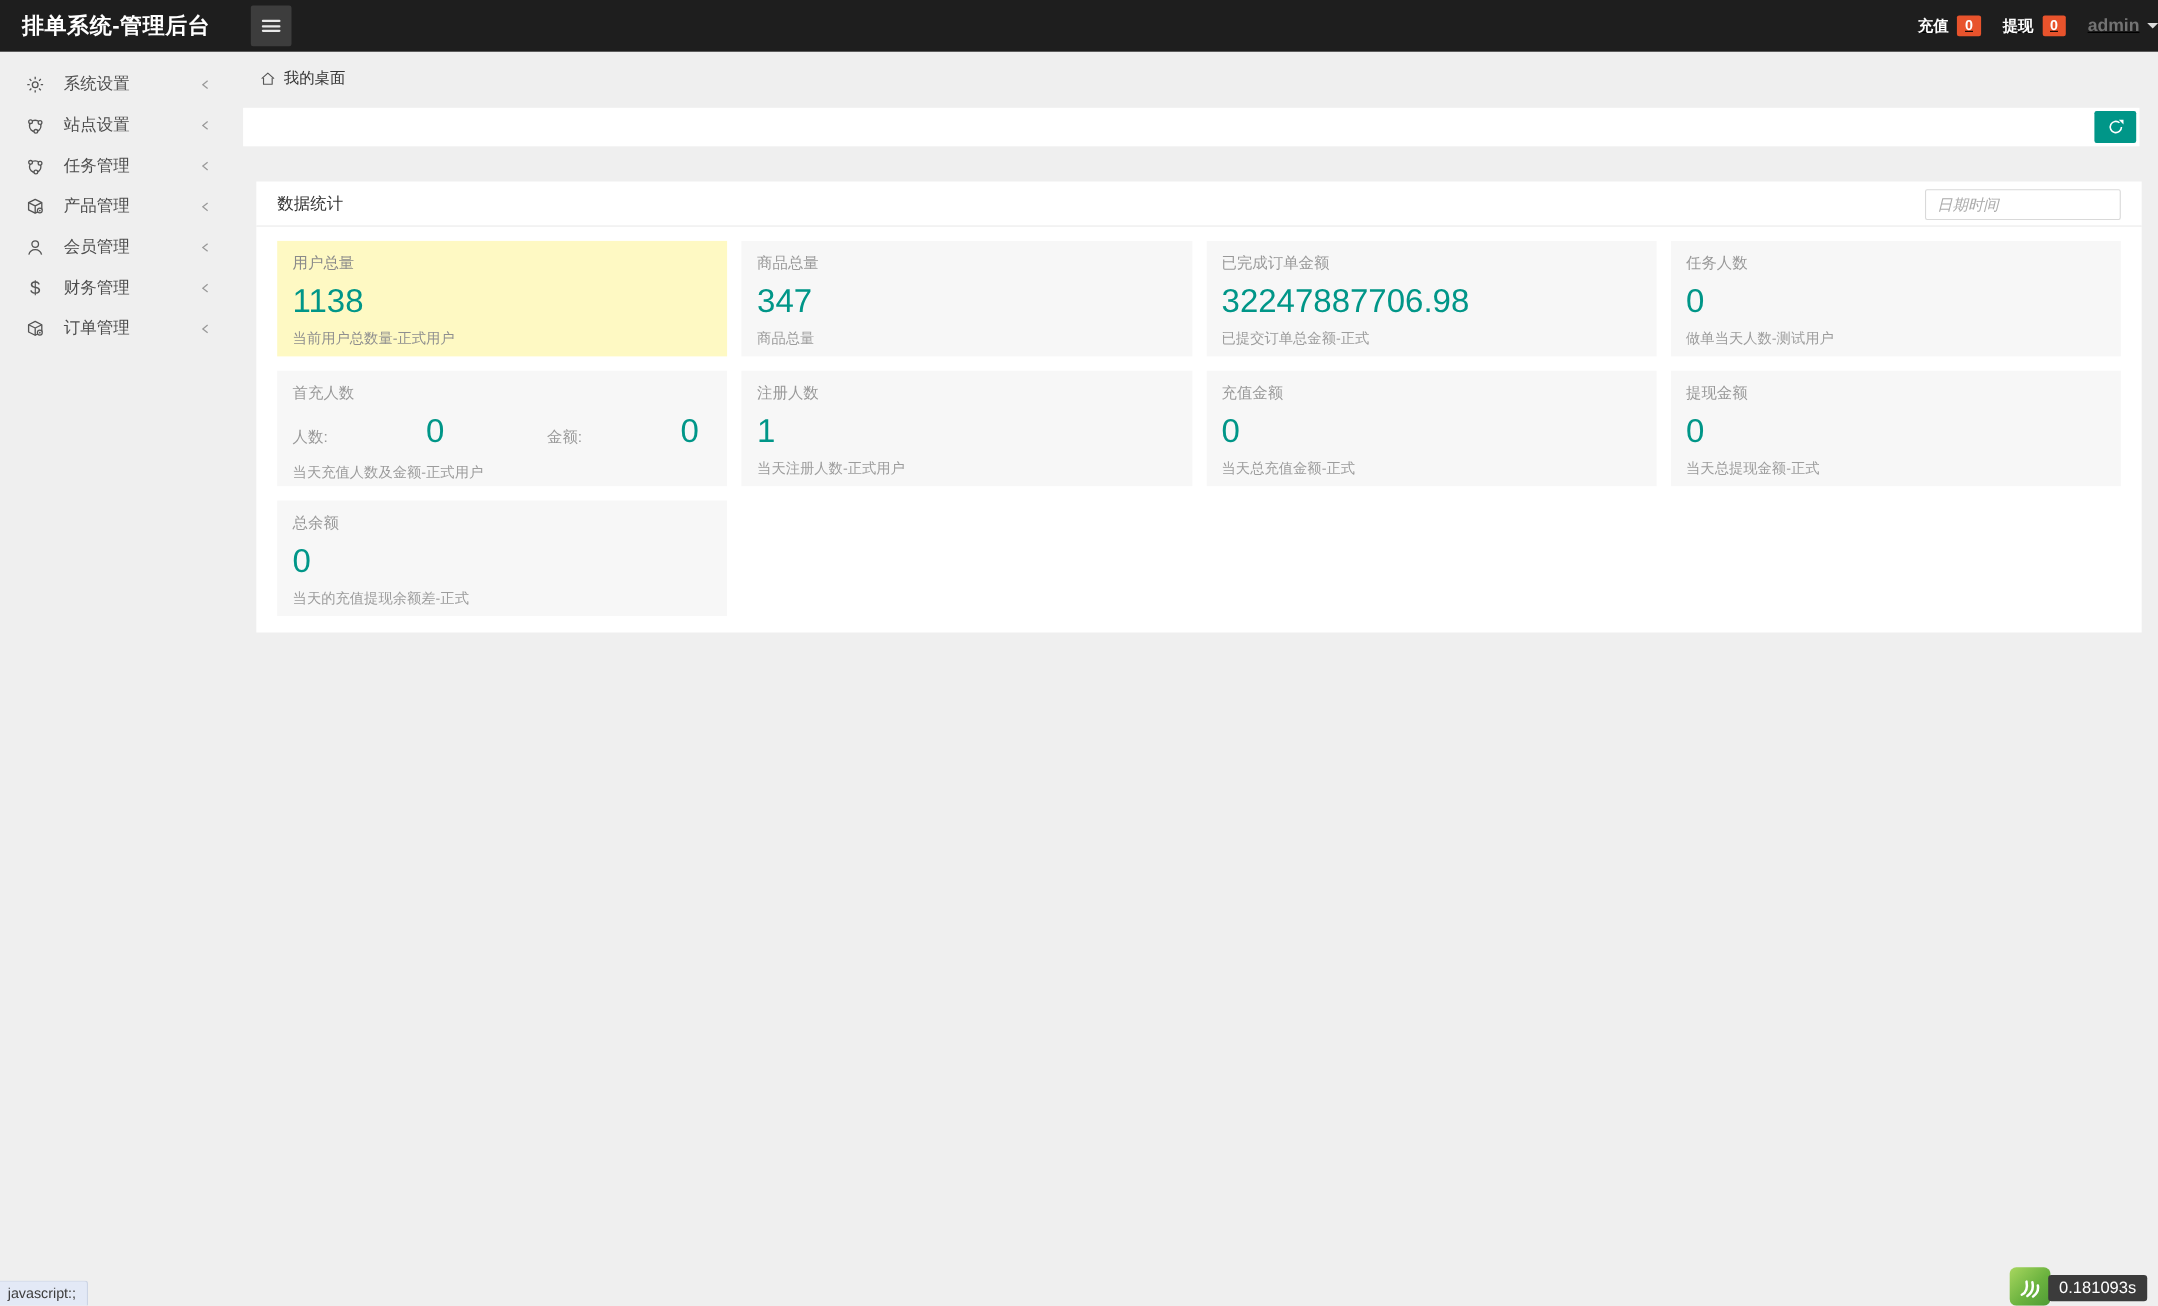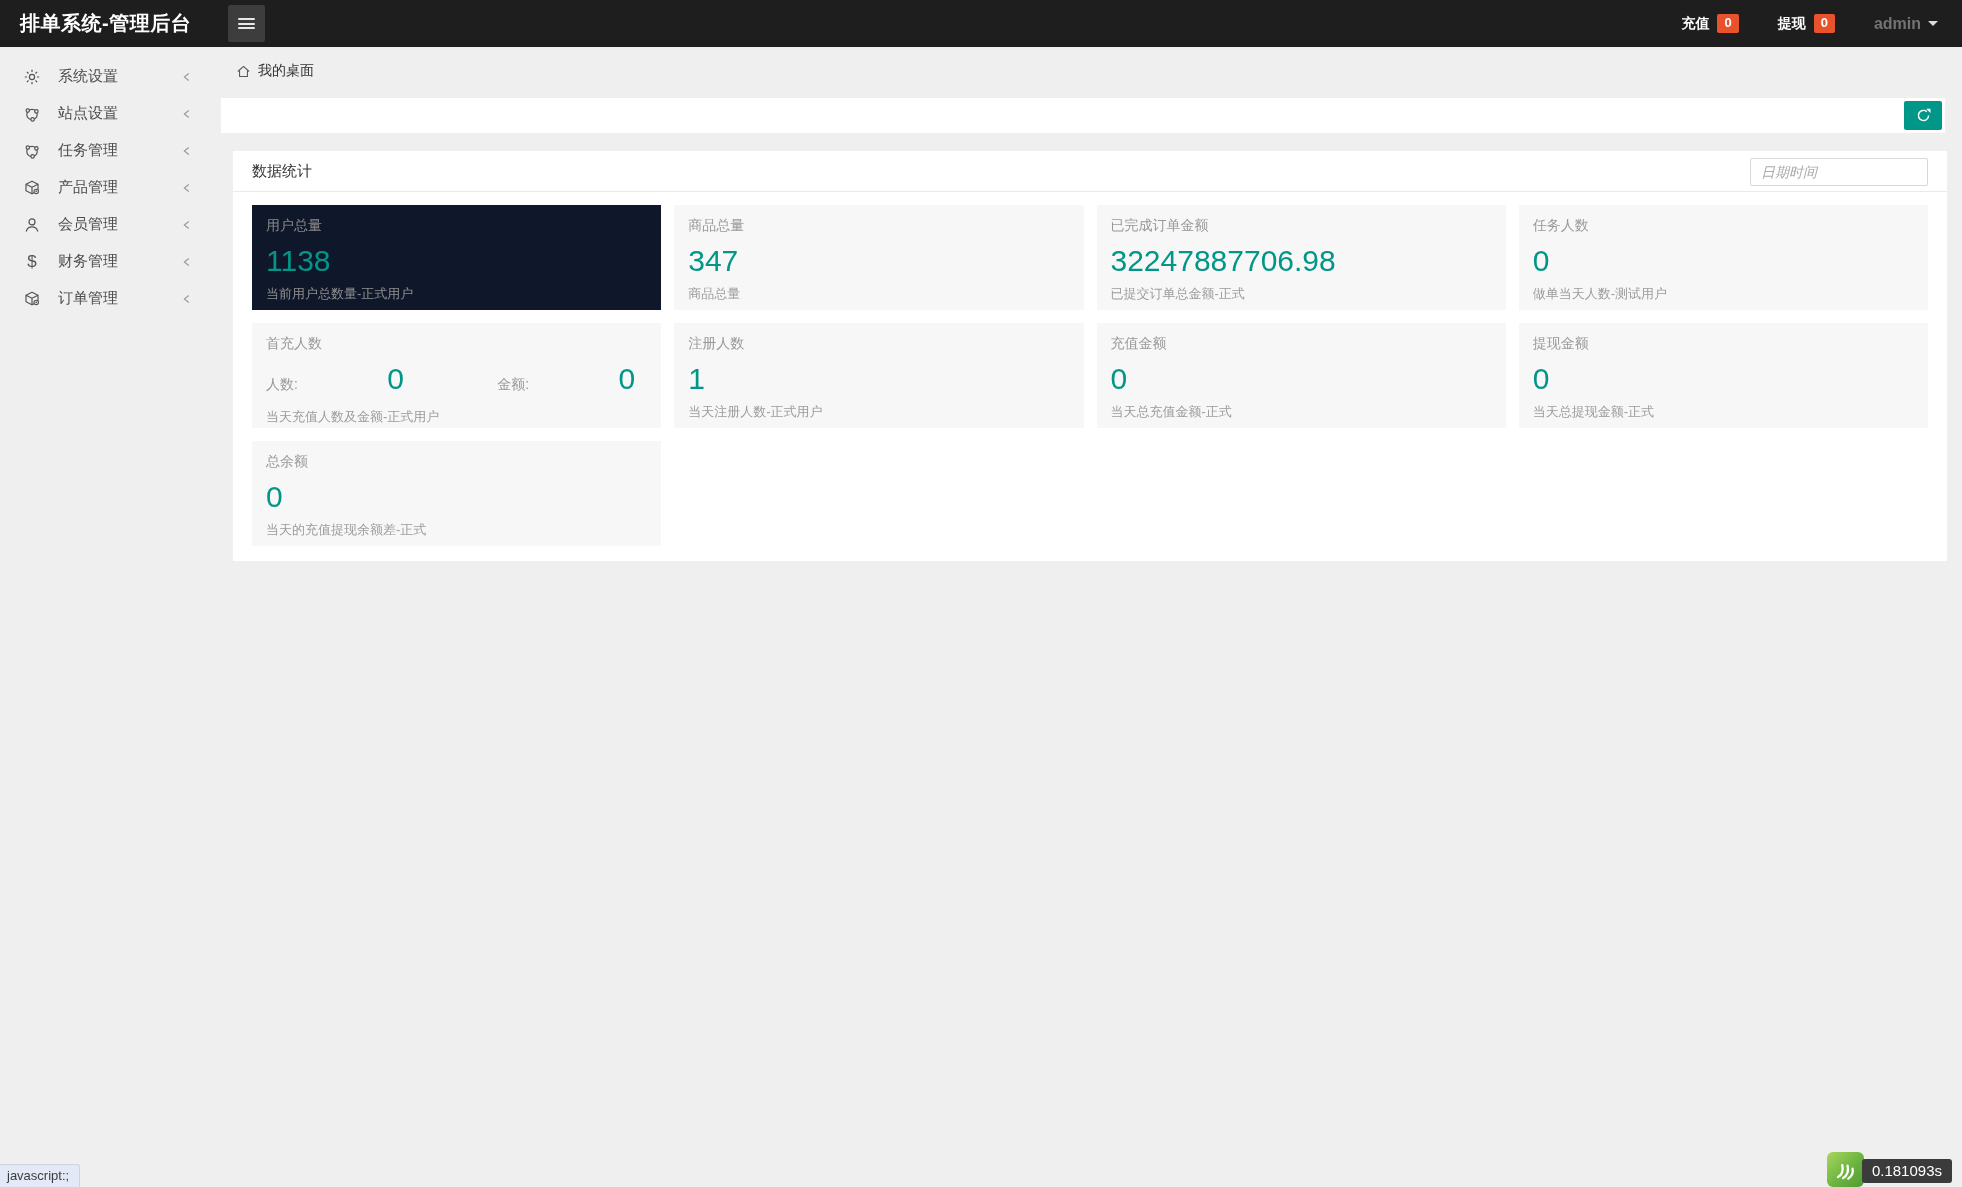--- a/index.html
+++ b/index.html
@@ -9,21 +9,21 @@
     background:#efefef;
     position:relative;
     overflow:hidden;
   }
 
   
   .header { position:absolute; top:0; left:0; right:0; height:47px; background:#1e1e1e; display:flex; align-items:center; z-index:5; }
   .brand { width:228px; padding-left:20px; color:#ffffff; font-size:20px; font-weight:bold; letter-spacing:.5px; white-space:nowrap; }
   .hamburger { width:37px; height:37px; background:#3d3d3d; border:none; border-radius:2px; display:flex; align-items:center; justify-content:center; cursor:pointer; }
   .bars i { display:block; width:17px; height:2px; background:#e8e8e8; margin:2.5px 0; border-radius:1px; }
-  .header-right { margin-left:auto; display:flex; align-items:center; padding-right:24px; gap:39px; }
+  .header-right { margin-left:auto; display:flex; align-items:center; gap:20px;text-decoration:underline; }
   .hdr-group { display:flex; align-items:center; color:#fff; font-size:14px; font-weight:bold; cursor:pointer; }
   .badge { margin-left:8px; background:#e8532c; color:#fff; font-size:13px; font-weight:bold; padding:1px 7px 2px; border-radius:2px; line-height:16px; }
   .user-menu { display:flex; align-items:center; color:#737373; font-size:16px; font-weight:bold; cursor:pointer; }
   .caret { width:0; height:0; border:5px solid transparent; border-top-color:#dcdcdc; margin-left:7px; margin-top:5px; }
 
   
   .sidebar { position:absolute; top:45px; left:0; width:215px; bottom:0; padding-top:13px; }
   .side-item { display:flex; align-items:center; height:37px; padding:0 21px 0 23px; font-size:15px; color:#4d4d4d; cursor:pointer; }
   .s-icon { width:18px; height:18px; display:inline-flex; align-items:center; justify-content:center; }
   .s-icon svg { width:18px; height:18px; }
@@ -35,29 +35,29 @@
   
   .main { position:absolute; left:215px; top:45px; right:0; bottom:0; }
   .breadcrumb { height:52px; display:flex; align-items:center; padding-left:21px; font-size:14px; color:#333; }
   .bc-icon { width:15px; height:15px; margin-right:7px; display:inline-flex; }
   .bc-icon svg { width:15px; height:15px; }
 
   .toolbar { margin:1px 17px 0 6px; height:35px; background:#ffffff; position:relative; }
   .refresh-btn { position:absolute; right:3px; top:3px; width:38px; height:29px; background:#009688; border:none; border-radius:2px; display:flex; align-items:center; justify-content:center; cursor:pointer; }
   .refresh-btn svg { width:17px; height:17px; }
 
-  .panel { margin:18px 15px 0 18px; background:#ffffff; }
+  .panel { margin:32px 15px 0 18px; background:#ffffff; }
   .panel-header { height:41px; border-bottom:1px solid #eaeaea; display:flex; align-items:center; padding:0 19px; position:relative; }
   .panel-title { font-size:15px; color:#333; }
   .date-input { position:absolute; right:19px; top:7px; width:178px; height:28px; border:1px solid #d9d9d9; border-radius:2px; padding:0 10px; font-size:14px; color:#666; background:#fff; outline:none;font-style:italic; }
   .date-input::placeholder { color:#aaa; }
 
   .cards { padding:13px 19px 15px; display:grid; grid-template-columns:repeat(4,1fr); gap:13px; }
   .card { background:#f7f7f7; height:105px; padding:12px 14px; overflow:hidden; }
-  .card.highlight { background:#0f172a; }
+  .card.highlight { background:#fef9c3; }
   .card-title { font-size:14px; color:#999; }
   .card.highlight .card-title { color:#8a8a8a; }
   .card-value { font-size:30px; color:#009688; margin-top:9px; line-height:34px; white-space:nowrap; }
   .card-desc { font-size:13px; color:#9c9c9c; margin-top:7px; }
   .card.highlight .card-desc { color:#8f8f8f; }
   .card-pairs { margin-top:9px; display:flex; align-items:baseline; line-height:34px; }
   .pair-label { font-size:14px; color:#999; }
   .pair-value { font-size:30px; color:#009688; margin:0 12px 0 8px; }
 
   

